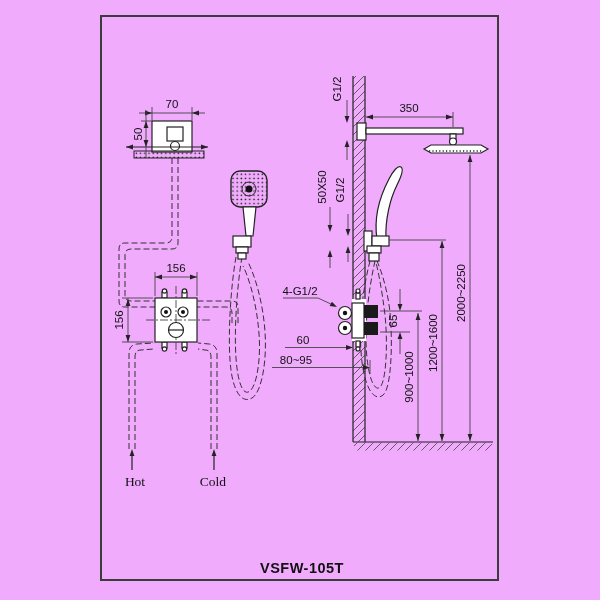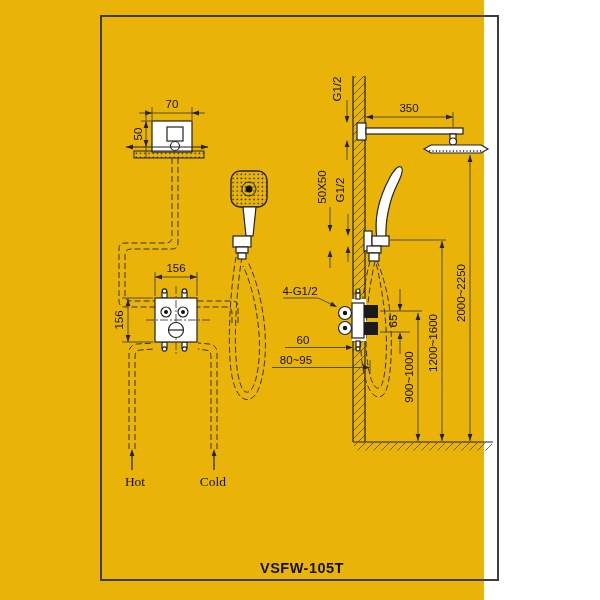--- a/index.html
+++ b/index.html
@@ -1,16 +1,16 @@
 <!DOCTYPE html>
 <html><head>
 <meta charset="utf-8">
 <style>
   html,body{margin:0;padding:0;background:#fff;}
-  .page{width:484px;height:600px;background:#eab308;position:relative;font-family:"Liberation Sans",sans-serif;}
+  .page{width:600px;height:600px;background:#f0abfc;position:relative;font-family:"Liberation Sans",sans-serif;}
   svg text{font-family:"Liberation Sans",sans-serif;fill:#111;font-size:11.5px;}
   svg text.serif{font-family:"Liberation Serif",serif;font-size:13.5px;}
   svg text.title{font-size:14.5px;font-weight:700;letter-spacing:.5px;}
   .ln{stroke:#222;stroke-width:1.2;fill:none;}
   .thin{stroke:#444;stroke-width:.9;fill:none;}
   .dash{stroke:#333;stroke-width:1;fill:none;stroke-dasharray:6 3;}
   .arr{fill:#222;stroke:none;}
   .wht{fill:#fff;stroke:#222;stroke-width:1.2;}
   .blk{fill:#1a1a1a;stroke:none;}
 </style>

